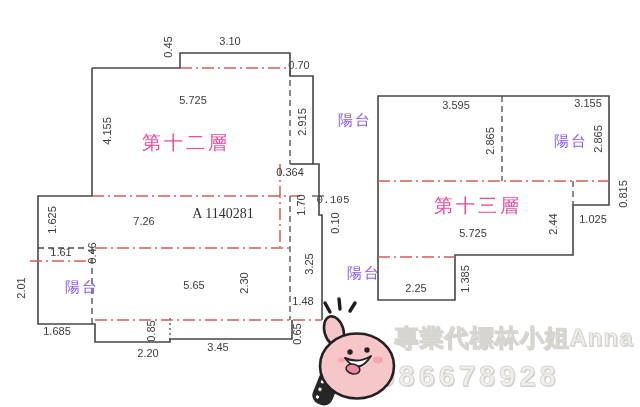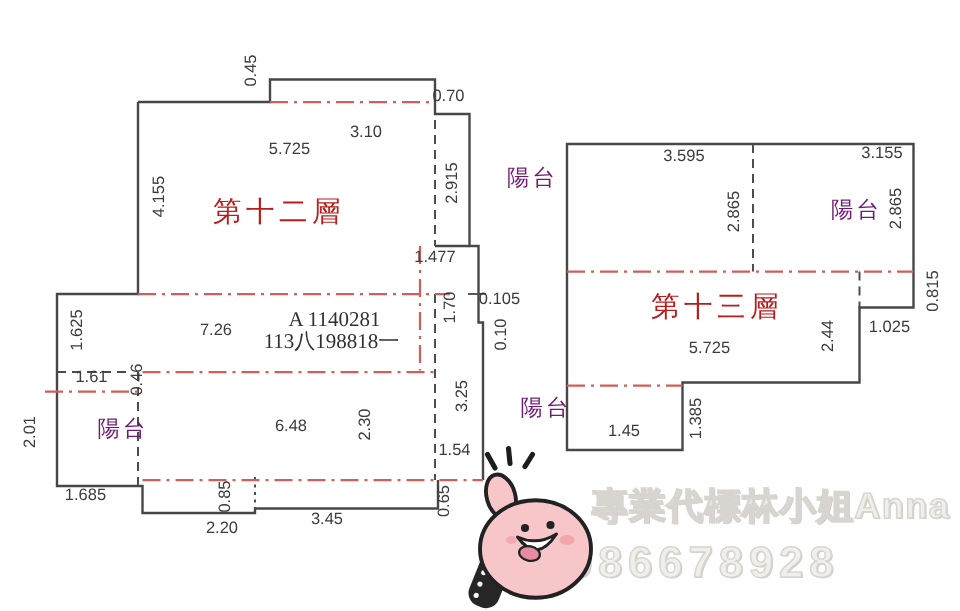--- a/index.html
+++ b/index.html
@@ -7,22 +7,22 @@
     position:relative;width:640px;height:407px;overflow:hidden;
     background:#ffffff;
     font-family:"Liberation Sans","DejaVu Sans",sans-serif;
   }
   .plan-svg{position:absolute;left:0;top:0;}
   .lbl{
     position:absolute;transform:translate(-50%,-50%);
     color:#3c3c3c;font-size:11px;line-height:1;white-space:nowrap;
   }
   .lbl.rot{transform:translate(-50%,-50%) rotate(-90deg);}
-  .lbl.room{font-size:19px;letter-spacing:3px;color:#b91c1c;}
-  .lbl.balcony{font-size:15px;letter-spacing:2px;color:#701a75;padding-left:48px;}
+  .lbl.room{font-size:19px;letter-spacing:3px;color:#ec4899;}
+  .lbl.balcony{font-size:15px;letter-spacing:2px;color:#8b5cf6;padding-left:48px;}
   .idnote{
     position:absolute;transform:translate(-50%,-50%);
     font-family:"Liberation Serif","DejaVu Serif",serif;
     font-size:14px;color:#303030;white-space:nowrap;line-height:1;
   }
   .wm{
     position:absolute;transform:translate(-50%,-50%);
     font-weight:bold;color:#f1efec;white-space:nowrap;
     -webkit-text-stroke:1px #d8d5d0;
     text-shadow:1px 1px 0 #cfccc7, -1px -1px 0 #ffffff;
@@ -69,63 +69,62 @@
       <path d="M30,261 H92"></path>
       <path d="M95,320 H322"></path>
       <path d="M280,164 V247"></path>
       <path d="M378,181 H609"></path>
       <path d="M378,257 H455"></path>
     </g>
   </svg>
 
   <div>
       <div class="lbl dim rot" style="left: 168px; top: 47px;">0.45</div>
-      <div class="lbl dim" style="left: 244px; top: 41px; margin-top: 48px;">3.10</div>
+      <div class="lbl dim" style="left: 230px; top: 41px;">3.10</div>
       <div class="lbl dim" style="left: 299px; top: 65px;">0.70</div>
       <div class="lbl dim" style="left: 193px; top: 100px;">5.725</div>
       <div class="lbl room" style="left: 186px; top: 142px;">第十二層</div>
       <div class="lbl dim rot" style="left: 107px; top: 131px;">4.155</div>
       <div class="lbl dim rot" style="left: 302px; top: 122px;">2.915</div>
       <div class="lbl balcony" style="left: 331px; top: 119px;">陽台</div>
-      <div class="lbl dim" style="left: 290px; top: 172px;">1.477</div>
+      <div class="lbl dim" style="left: 290px; top: 172px;">0.364</div>
       <div class="lbl dim rot" style="left: 301px; top: 205px;">1.70</div>
-      <div class="lbl dim" style="left: 333px; top: 200px;">0.105</div>
+      <div class="lbl dim" style="left: 333px; top: 200px; font-family: Liberation Mono, monospace;">0.105</div>
       <div class="lbl dim rot" style="left: 335px; top: 223px;">0.10</div>
       <div class="lbl dim rot" style="left: 52px; top: 220px;">1.625</div>
       <div class="lbl dim" style="left: 144px; top: 221px;">7.26</div>
       <div class="lbl dim" style="left: 61px; top: 252px;">1.61</div>
       <div class="lbl dim rot" style="left: 92px; top: 253px;">0.46</div>
       <div class="lbl dim rot" style="left: 21px; top: 288px;">2.01</div>
       <div class="lbl balcony" style="left: 58px; top: 286px;">陽台</div>
-      <div class="lbl dim" style="left: 194px; top: 285px;">6.48</div>
+      <div class="lbl dim" style="left: 194px; top: 285px;">5.65</div>
       <div class="lbl dim rot" style="left: 244px; top: 283px;">2.30</div>
       <div class="lbl dim rot" style="left: 309px; top: 264px;">3.25</div>
       <div class="lbl balcony" style="left: 340px; top: 272px;">陽台</div>
-      <div class="lbl dim" style="left: 303px; top: 301px;">1.54</div>
+      <div class="lbl dim" style="left: 303px; top: 301px;">1.48</div>
       <div class="lbl dim" style="left: 57px; top: 331px;">1.685</div>
       <div class="lbl dim rot" style="left: 151px; top: 331px;">0.85</div>
       <div class="lbl dim" style="left: 130px; top: 353px; margin-left: 18px;">2.20</div>
       <div class="lbl dim" style="left: 218px; top: 347px;">3.45</div>
       <div class="lbl dim rot" style="left: 297px; top: 334px;">0.65</div>
       <div class="lbl dim" style="left: 456px; top: 105px;">3.595</div>
       <div class="lbl dim" style="left: 551px; top: 103px; margin-left: 37px;">3.155</div>
       <div class="lbl dim rot" style="left: 490px; top: 141px;">2.865</div>
       <div class="lbl balcony" style="left: 547px; top: 140px;">陽台</div>
       <div class="lbl dim rot" style="left: 598px; top: 139px;">2.865</div>
       <div class="lbl dim rot" style="left: 623px; top: 194px;">0.815</div>
       <div class="lbl room" style="left: 478px; top: 205px;">第十三層</div>
       <div class="lbl dim" style="left: 473px; top: 233px;">5.725</div>
       <div class="lbl dim rot" style="left: 553px; top: 224px;">2.44</div>
       <div class="lbl dim" style="left: 593px; top: 219px;">1.025</div>
-      <div class="lbl dim" style="left: 416px; top: 288px;">1.45</div>
+      <div class="lbl dim" style="left: 416px; top: 288px;">2.25</div>
       <div class="lbl dim rot" style="left: 465px; top: 279px;">1.385</div>
     </div>
 
   <div class="idnote" style="left:223px;top:214px;text-align:right;">A 1140281</div>
-  <div class="idnote" style="left:221px;top:229px;">113八198818一</div>
 
   <div class="wm line1" style="left:478px;top:338px;margin-left:36px;">專業代標林小姐Anna</div>
   <div class="wm line2" style="left:459px;top:376px;">0986678928</div>
 
   <svg class="sticker" width="640" height="407" viewBox="0 0 640 407">
     <g stroke="#1d1d1d" stroke-width="3.4" stroke-linecap="round">
       <path d="M330,312 L325,303"></path>
       <path d="M340,309 L339,299"></path>
       <path d="M350,311 L355,303"></path>
     </g>

